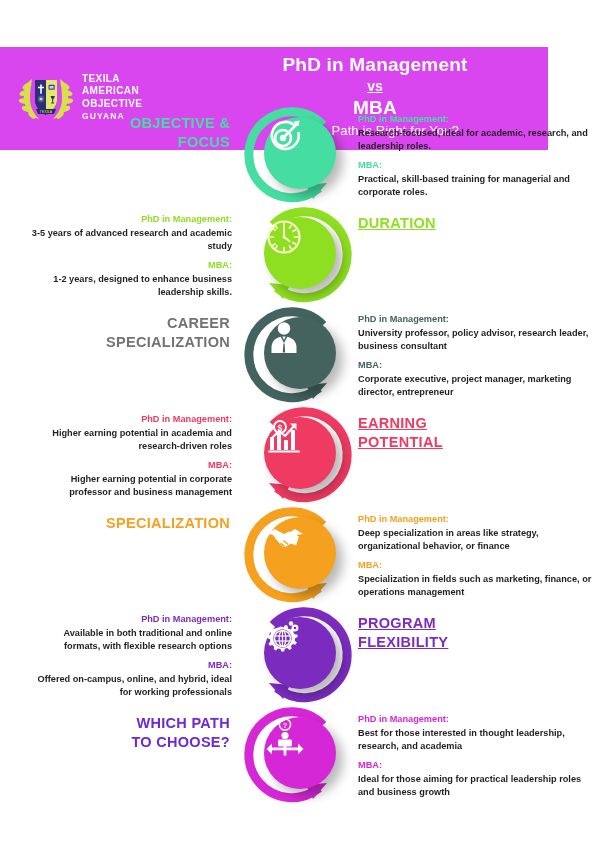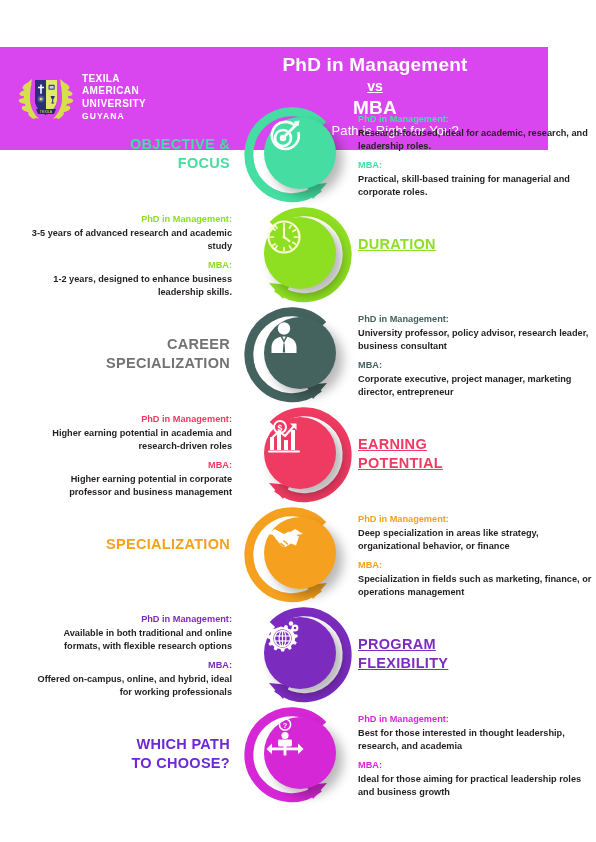--- a/index.html
+++ b/index.html
@@ -51,21 +51,21 @@
   .disc{
     position:absolute;left:21px;top:14px;width:72px;height:72px;
     border-radius:50%;
     box-shadow:7px 7px 11px rgba(0,0,0,.28);
     display:flex;align-items:center;justify-content:center;
   }
   .disc svg{display:block;}
 
   
   .cat{
-    position:absolute;top:32px;
+    position:absolute;top:11px;
     font-size:14.5px;font-weight:bold;line-height:19px;letter-spacing:.3px;
   }
   .cat.right{left:358px;text-align:left;width:220px;text-decoration:underline;}
   .cat.left{left:40px;width:190px;text-align:right;}
 
   
   .detail{position:absolute;top:10px;width:240px;}
   .detail.right{left:358px;text-align:left;}
   .detail.left{left:28px;width:204px;text-align:right;}
   .d-head{
@@ -116,21 +116,21 @@
         <path d="M33 27.5 h3.4 l-1.7 3 z M34.7 30.5 v3.4 M33.3 34 h2.8" stroke="#2b2e78" stroke-width="1" fill="#2b2e78"></path>
 
         <path d="M18 40 H38 L36 45 H20 Z" fill="#272a6e"></path>
         <text x="28" y="44" font-size="3.6" fill="#d7e04a" text-anchor="middle" font-family="Liberation Sans, sans-serif">TEXILA</text>
       </svg>
     </div>
     <div>
       <div id="uni-name">
         <div>TEXILA</div>
         <div>AMERICAN</div>
-        <div>UNIVERSITY</div>
+        <div>OBJECTIVE</div>
       </div>
       <div id="uni-country">GUYANA</div>
     </div>
   </div>
 
   <div id="title-block">
     <div class="t-main">PhD in Management</div>
     <div class="t-vs">vs</div>
     <div class="t-main">MBA</div>
     <div class="t-sub">Which Path is Right for You?</div>

